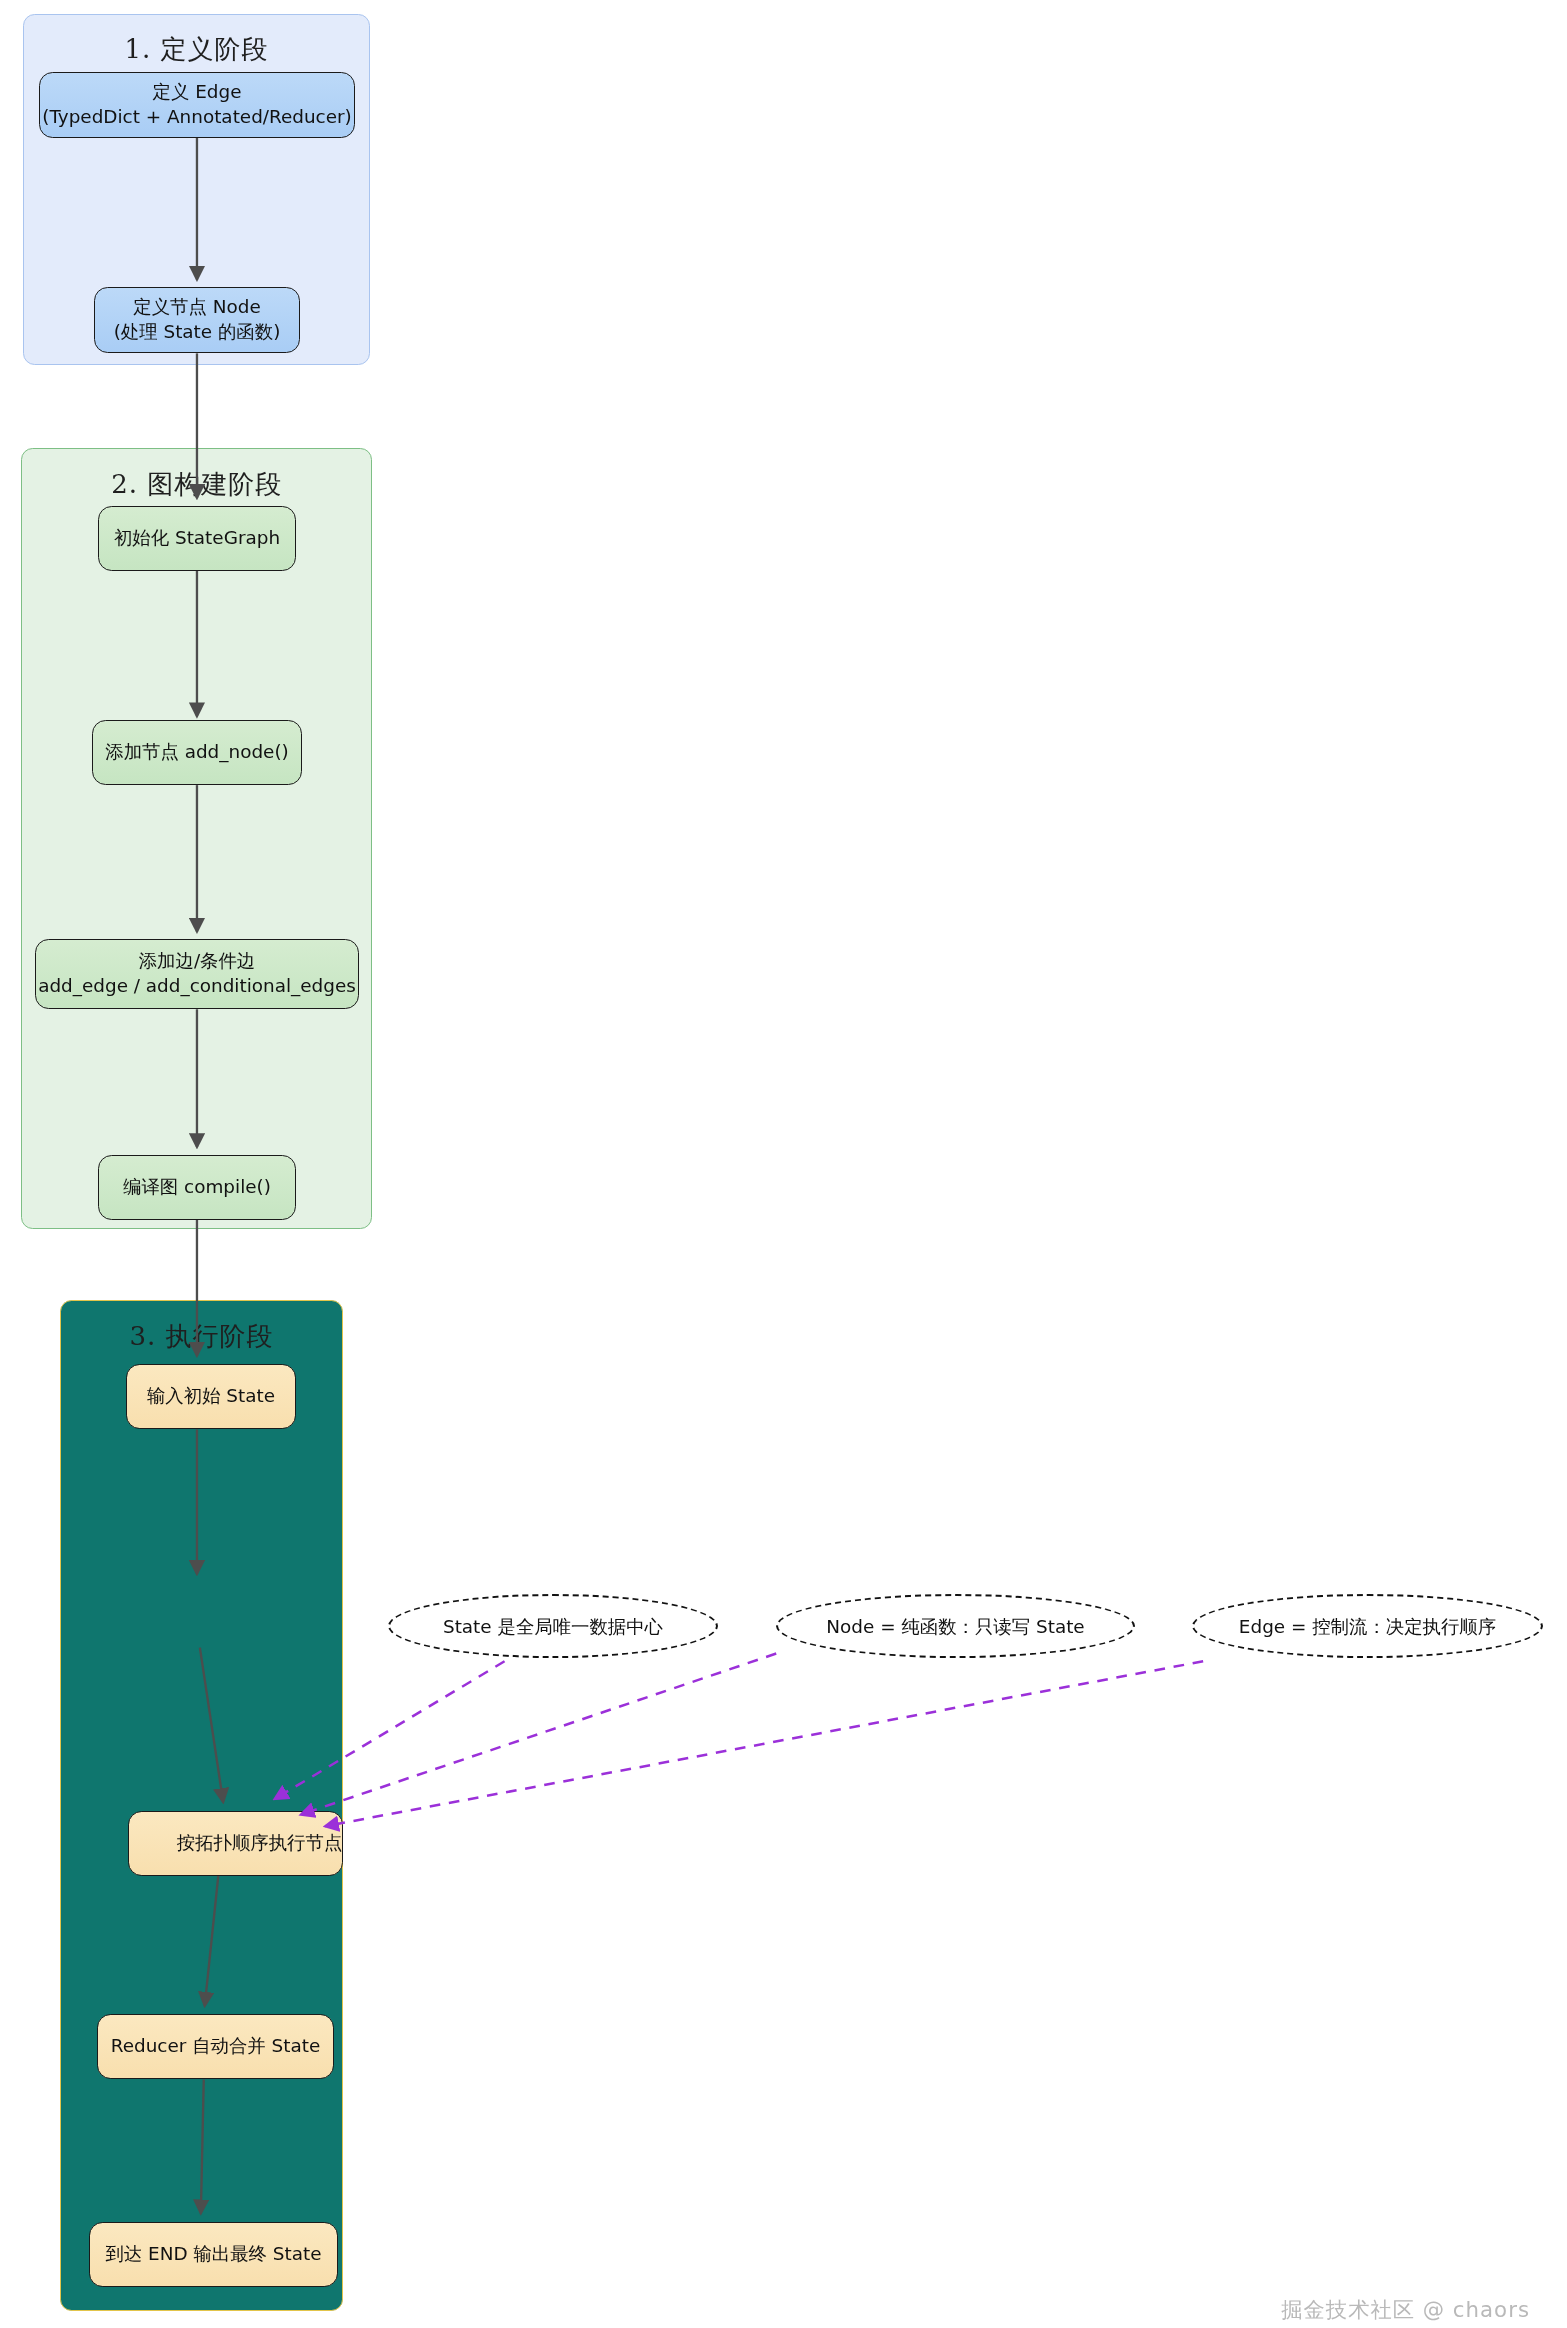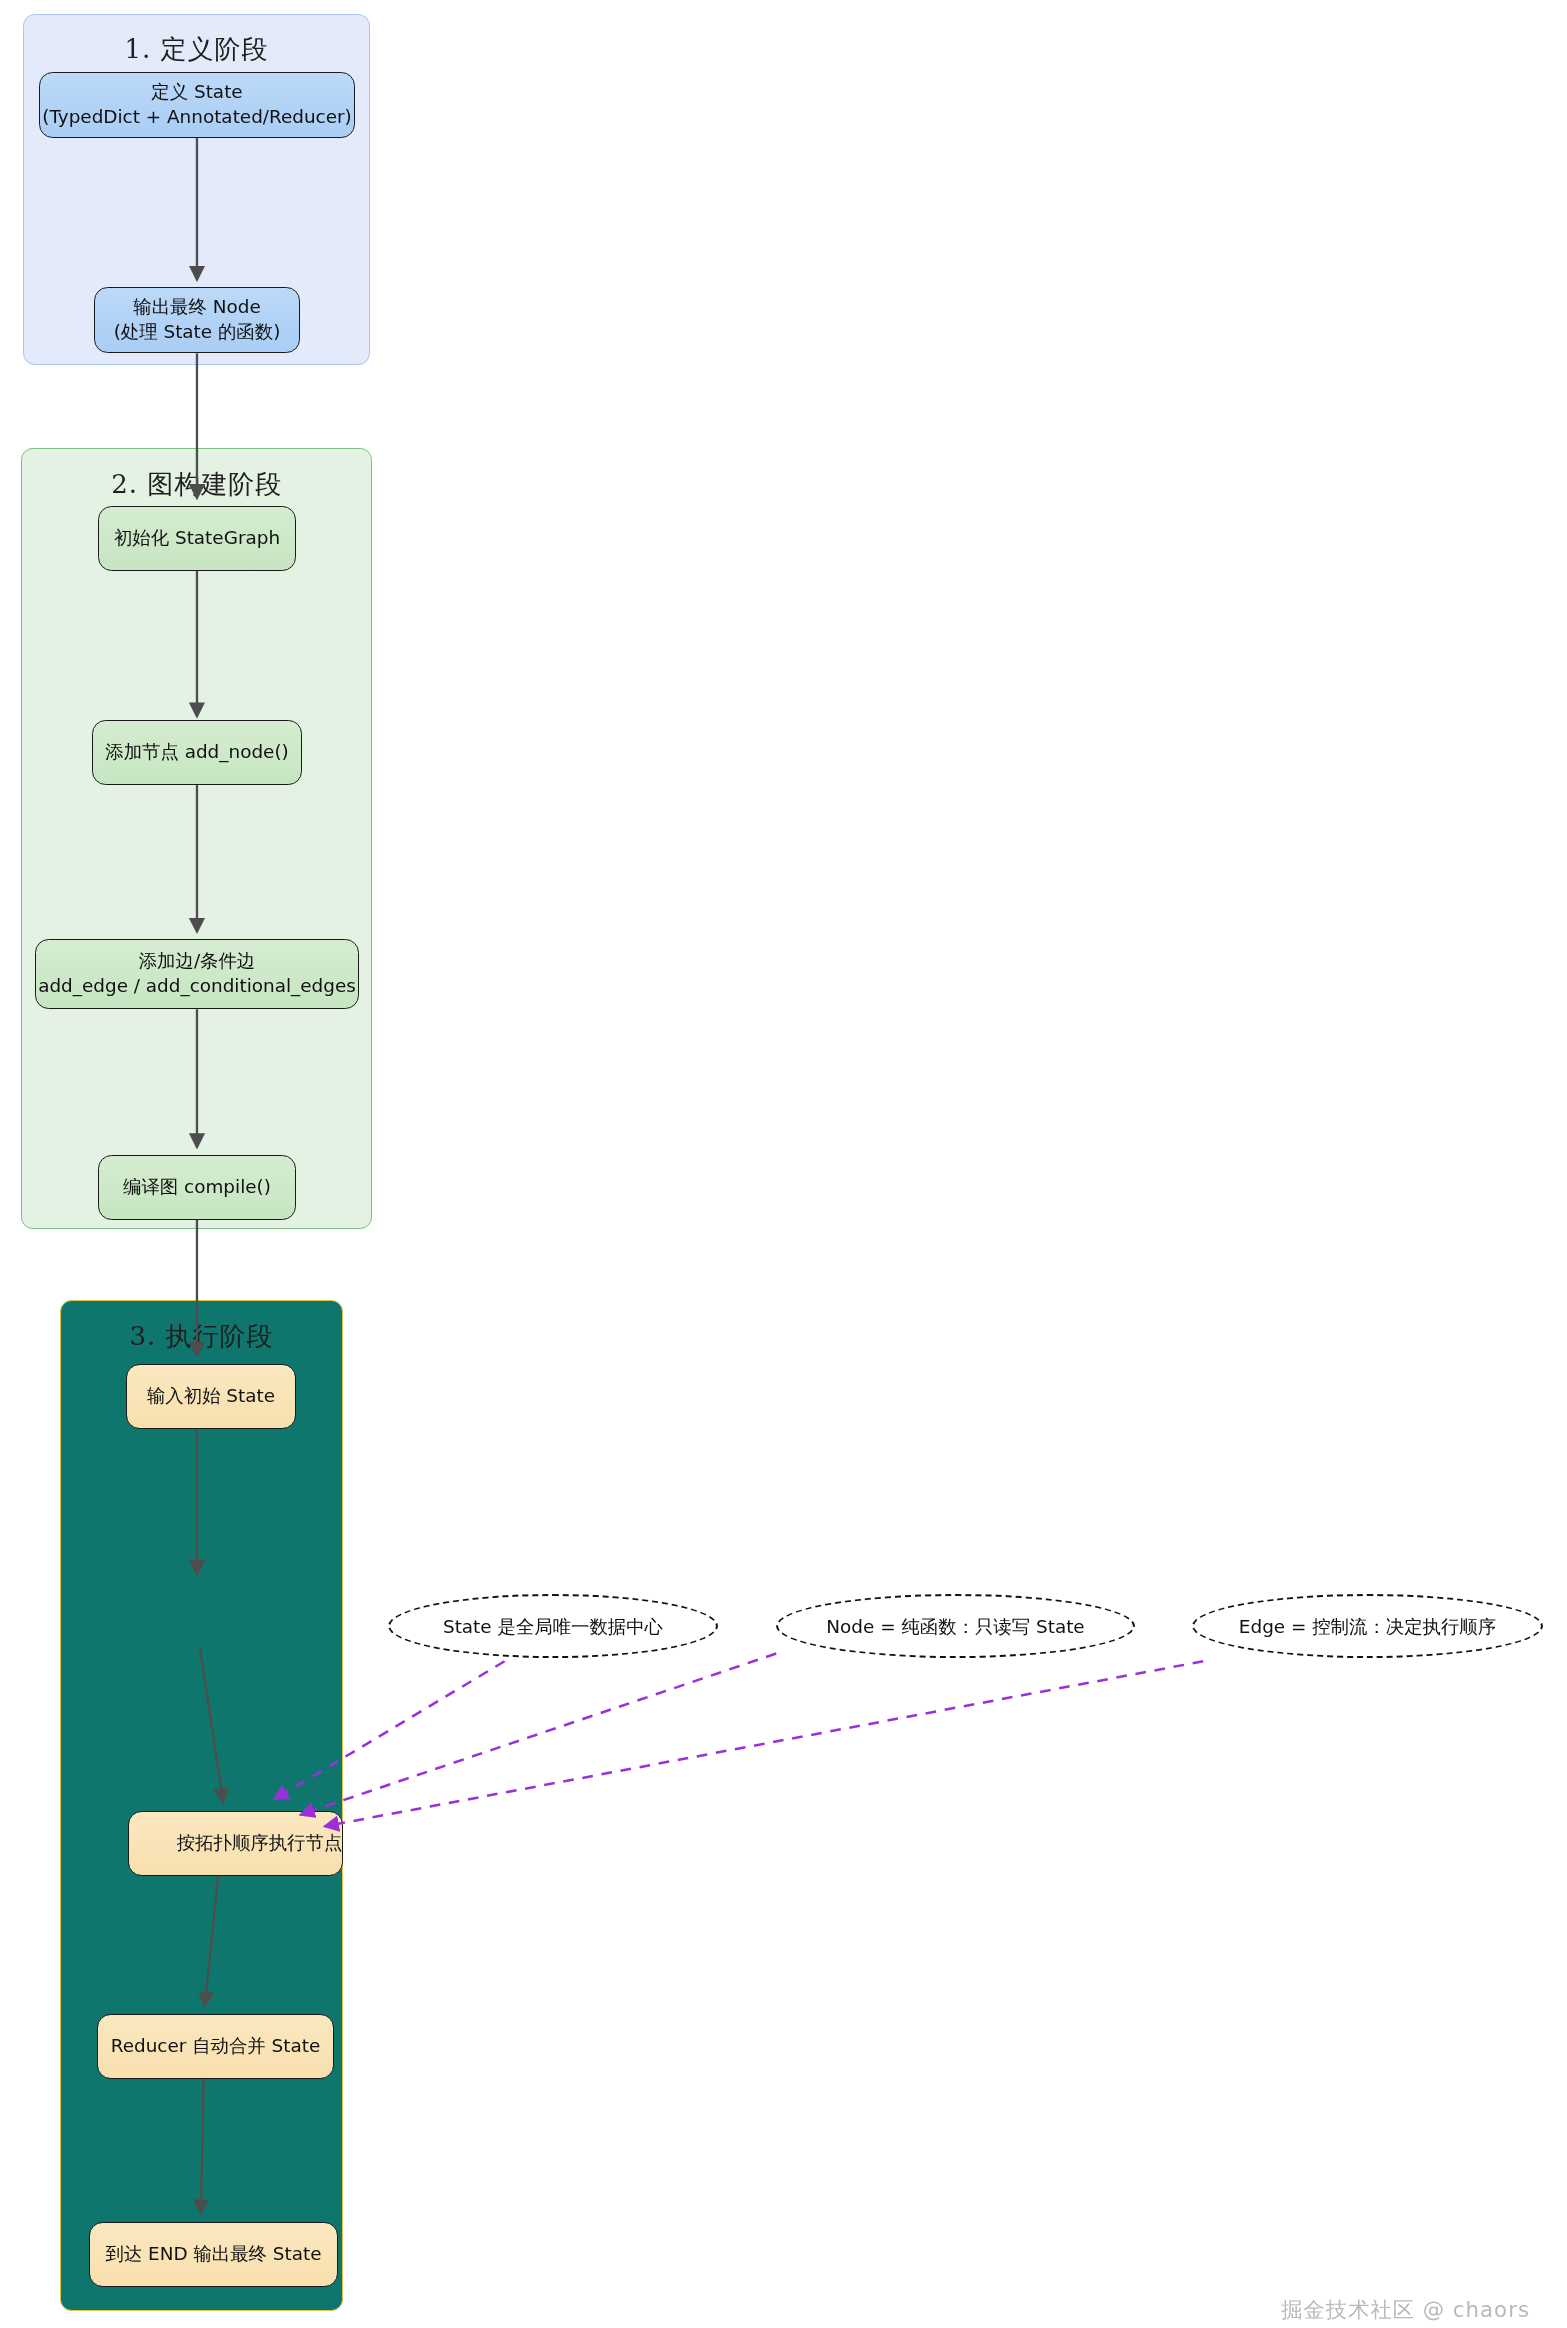--- a/index.html
+++ b/index.html
@@ -153,26 +153,26 @@
     <line x1="225" y1="1933" x2="211" y2="2067" stroke="#4d4d4d" stroke-width="2.4" marker-end="url(#arrow)"></line>
 
     <line x1="210" y1="2143" x2="207" y2="2281" stroke="#4d4d4d" stroke-width="2.4" marker-end="url(#arrow)"></line>
   </svg>
 
   <div class="cluster cluster-define" style="left:23px; top:13.6px; width:347px; height:351px;">
     <div class="cluster-title" style="top:17.5px;">1. 定义阶段</div>
   </div>
 
   <div class="node node-define" style="left:39px; top:72px; width:316px; height:66px;">
-    <span class="ln">定义 State</span>
+    <span class="ln">定义 Edge</span>
     <span class="ln">(TypedDict + Annotated/Reducer)</span>
   </div>
 
   <div class="node node-define" style="left:94px; top:287px; width:206px; height:66px;">
-    <span class="ln">输出最终 Node</span>
+    <span class="ln">定义节点 Node</span>
     <span class="ln">(处理 State 的函数)</span>
   </div>
 
   <div class="cluster cluster-build" style="left:21.3px; top:448px; width:351px; height:781px;">
     <div class="cluster-title" style="top:17.5px;">2. 图构建阶段</div>
   </div>
 
   <div class="node node-build" style="left:98px; top:506px; width:198px; height:65px;">
     <span class="ln">初始化 StateGraph</span>
   </div>

